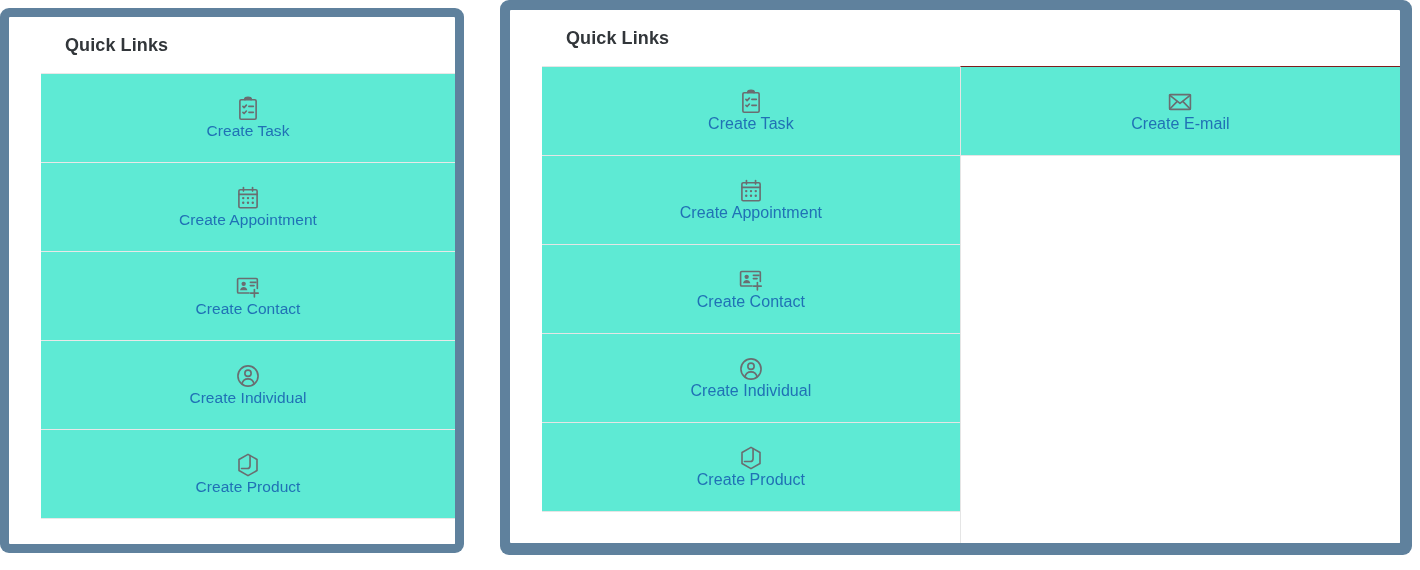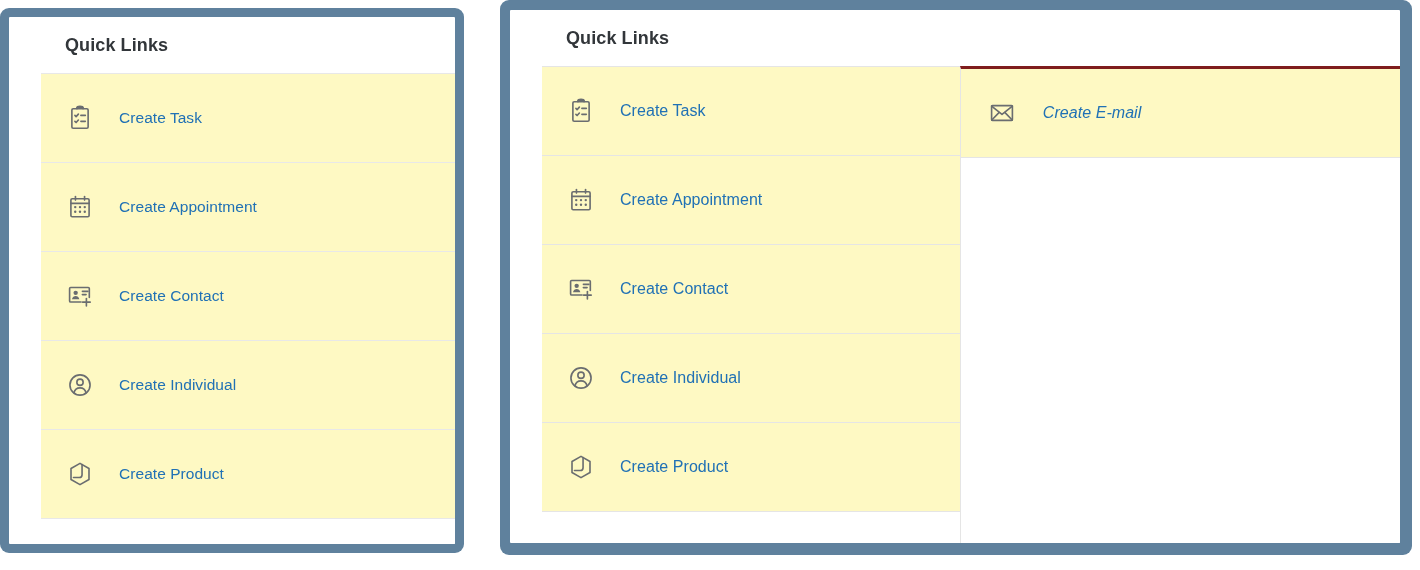--- a/index.html
+++ b/index.html
@@ -89,37 +89,37 @@
   
   .left .links-col { width: 100%; }
 
   
   .right .links-col.col-1 {
     width: 48.7%;
     border-top: 1px solid #e5e5e5;
   }
   .right .links-col.col-2 {
     width: 51.3%;
-    border-top: 3px solid #7f1d1d;
+    border-top: 1px solid #7f1d1d;
     border-left: 1px solid #e5e5e5;
-    font-style: italic;
   }
 
   .left .links-col { border-top: 1px solid #e8e8e8; }
 
   .link-row {
     height: 89px;
     flex: 0 0 89px;
     display: flex;
-    flex-direction: row;
+    flex-direction: column;
     align-items: center;
     border-bottom: 1px solid #e8e8e8;
     box-sizing: border-box;
     cursor: pointer;
-    background: #fef9c3;
+    background: #5eead4;
+    justify-content: center;
   }
 
   .right .link-row { border-bottom: 1px solid #e5e5e5; }
 
   .row-icon {
     flex: 0 0 auto;
     width: 78px;
     display: flex;
     align-items: center;
     justify-content: center;

